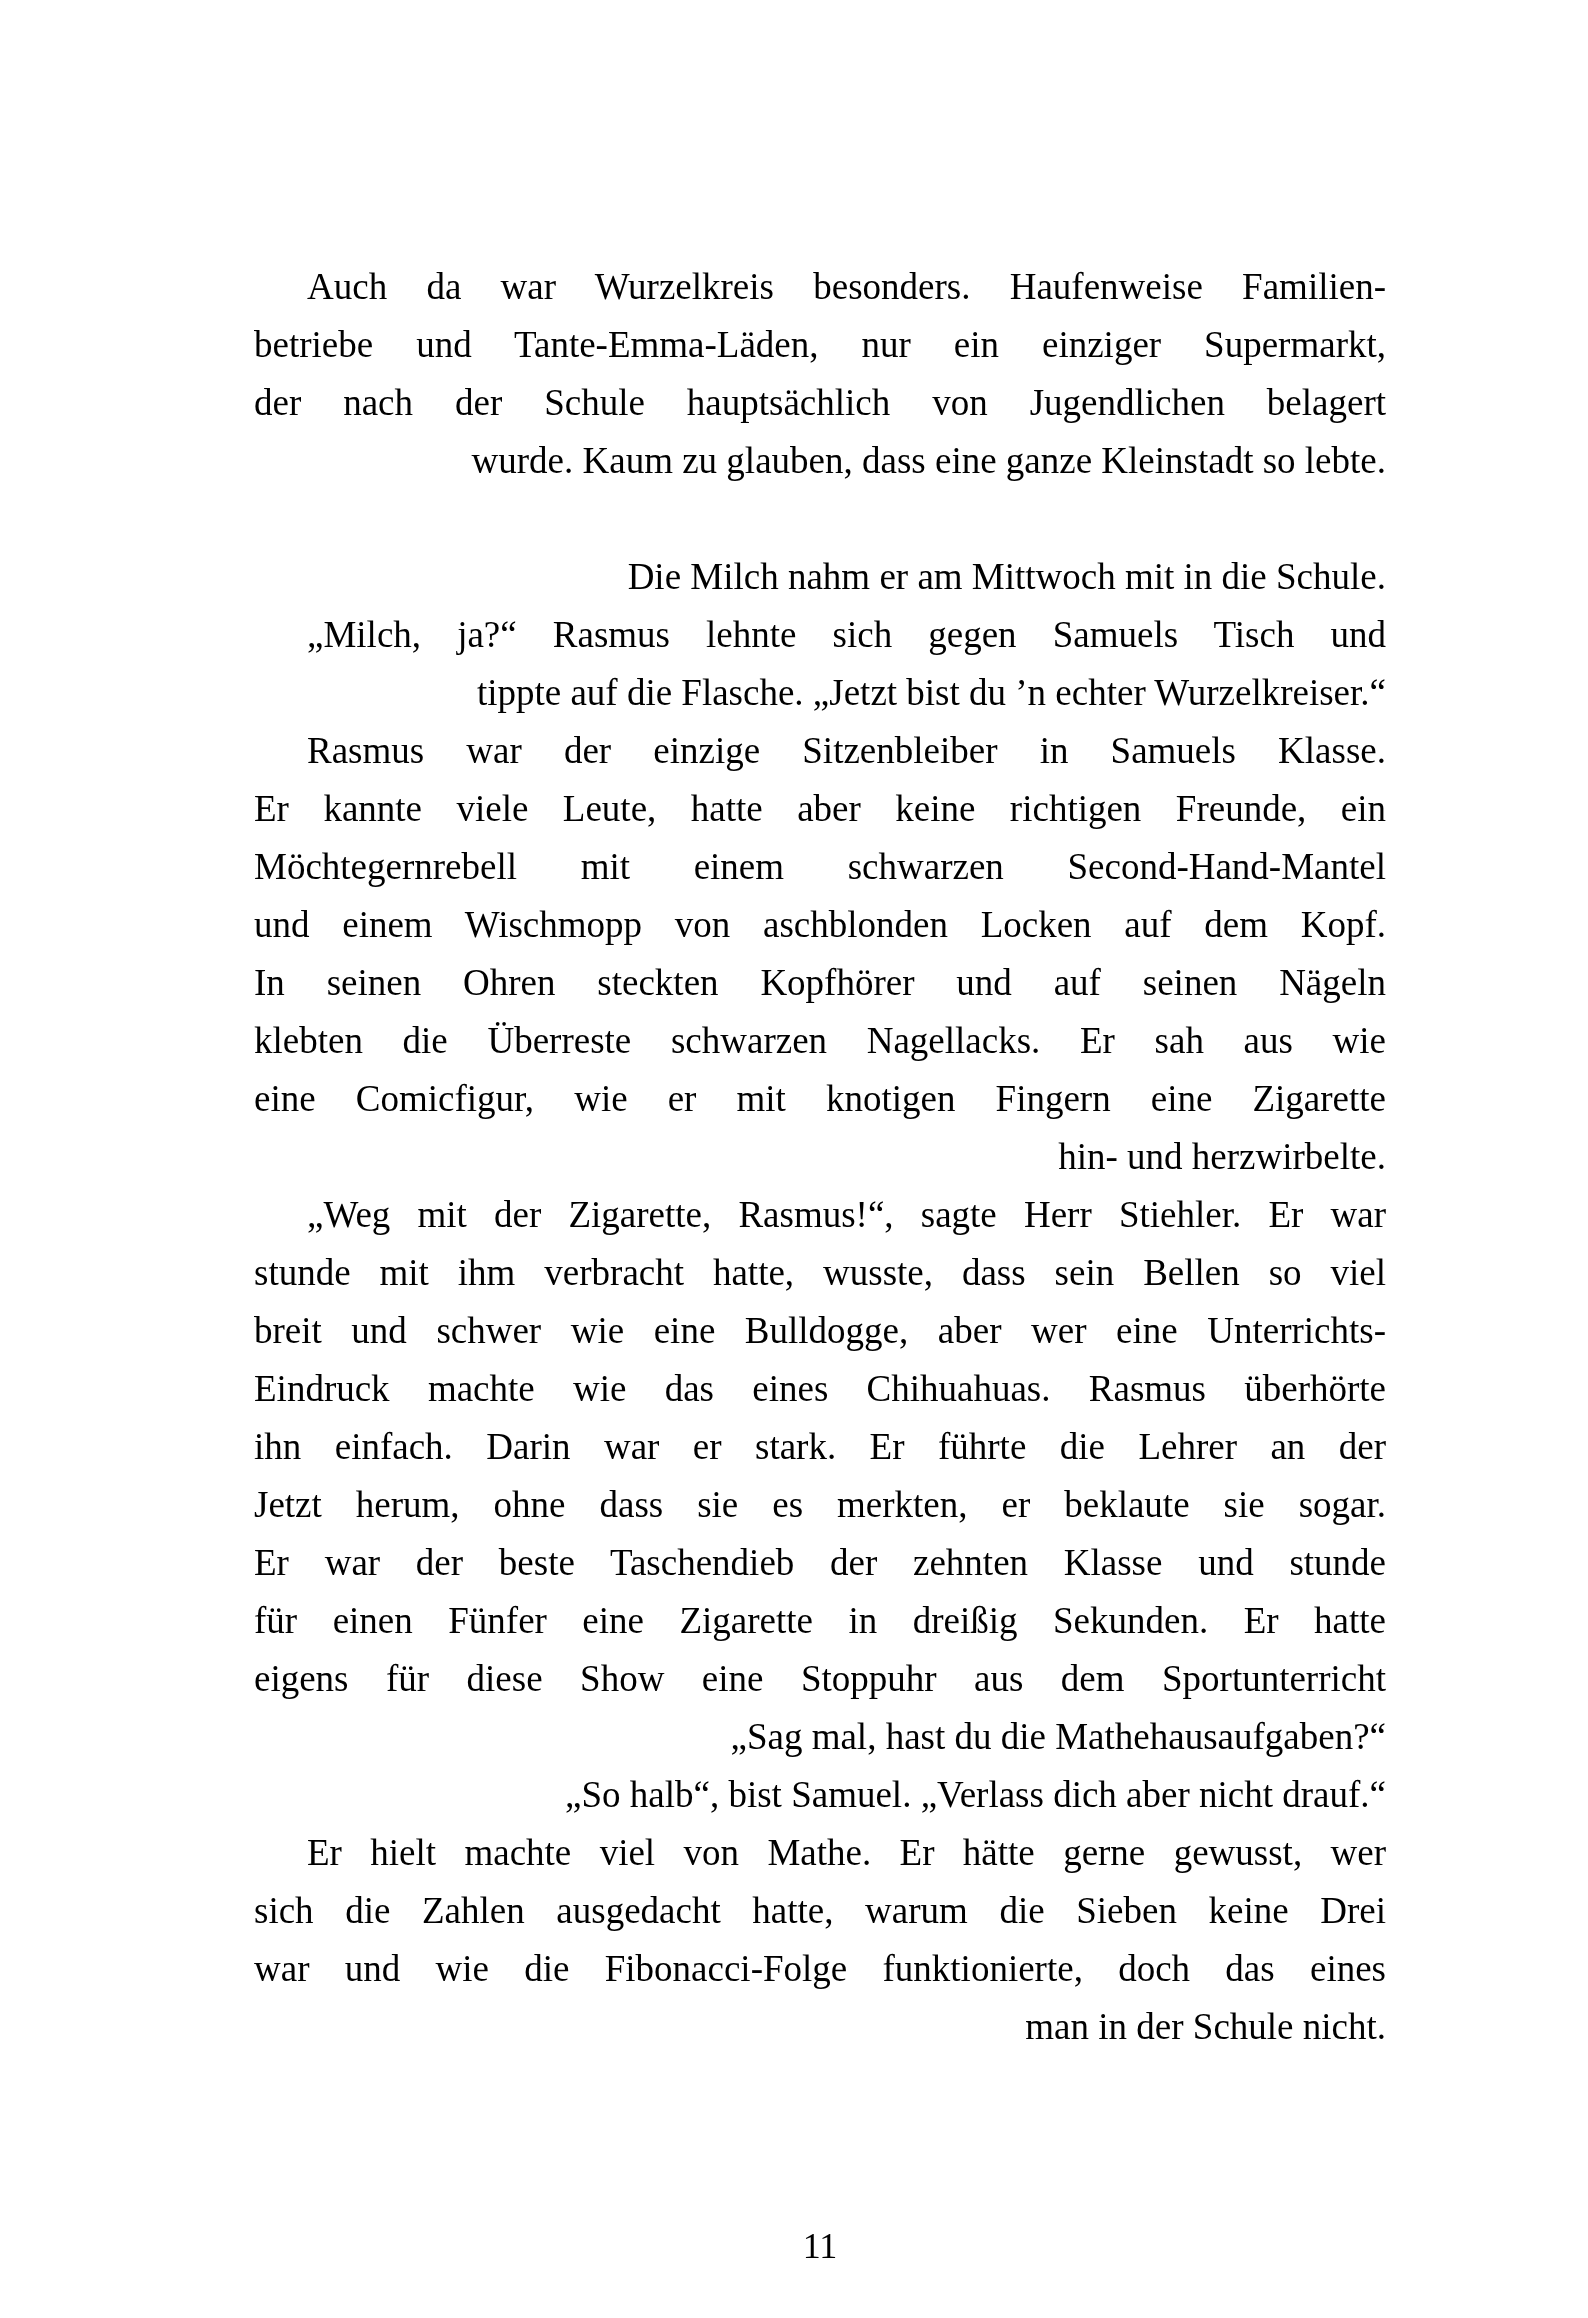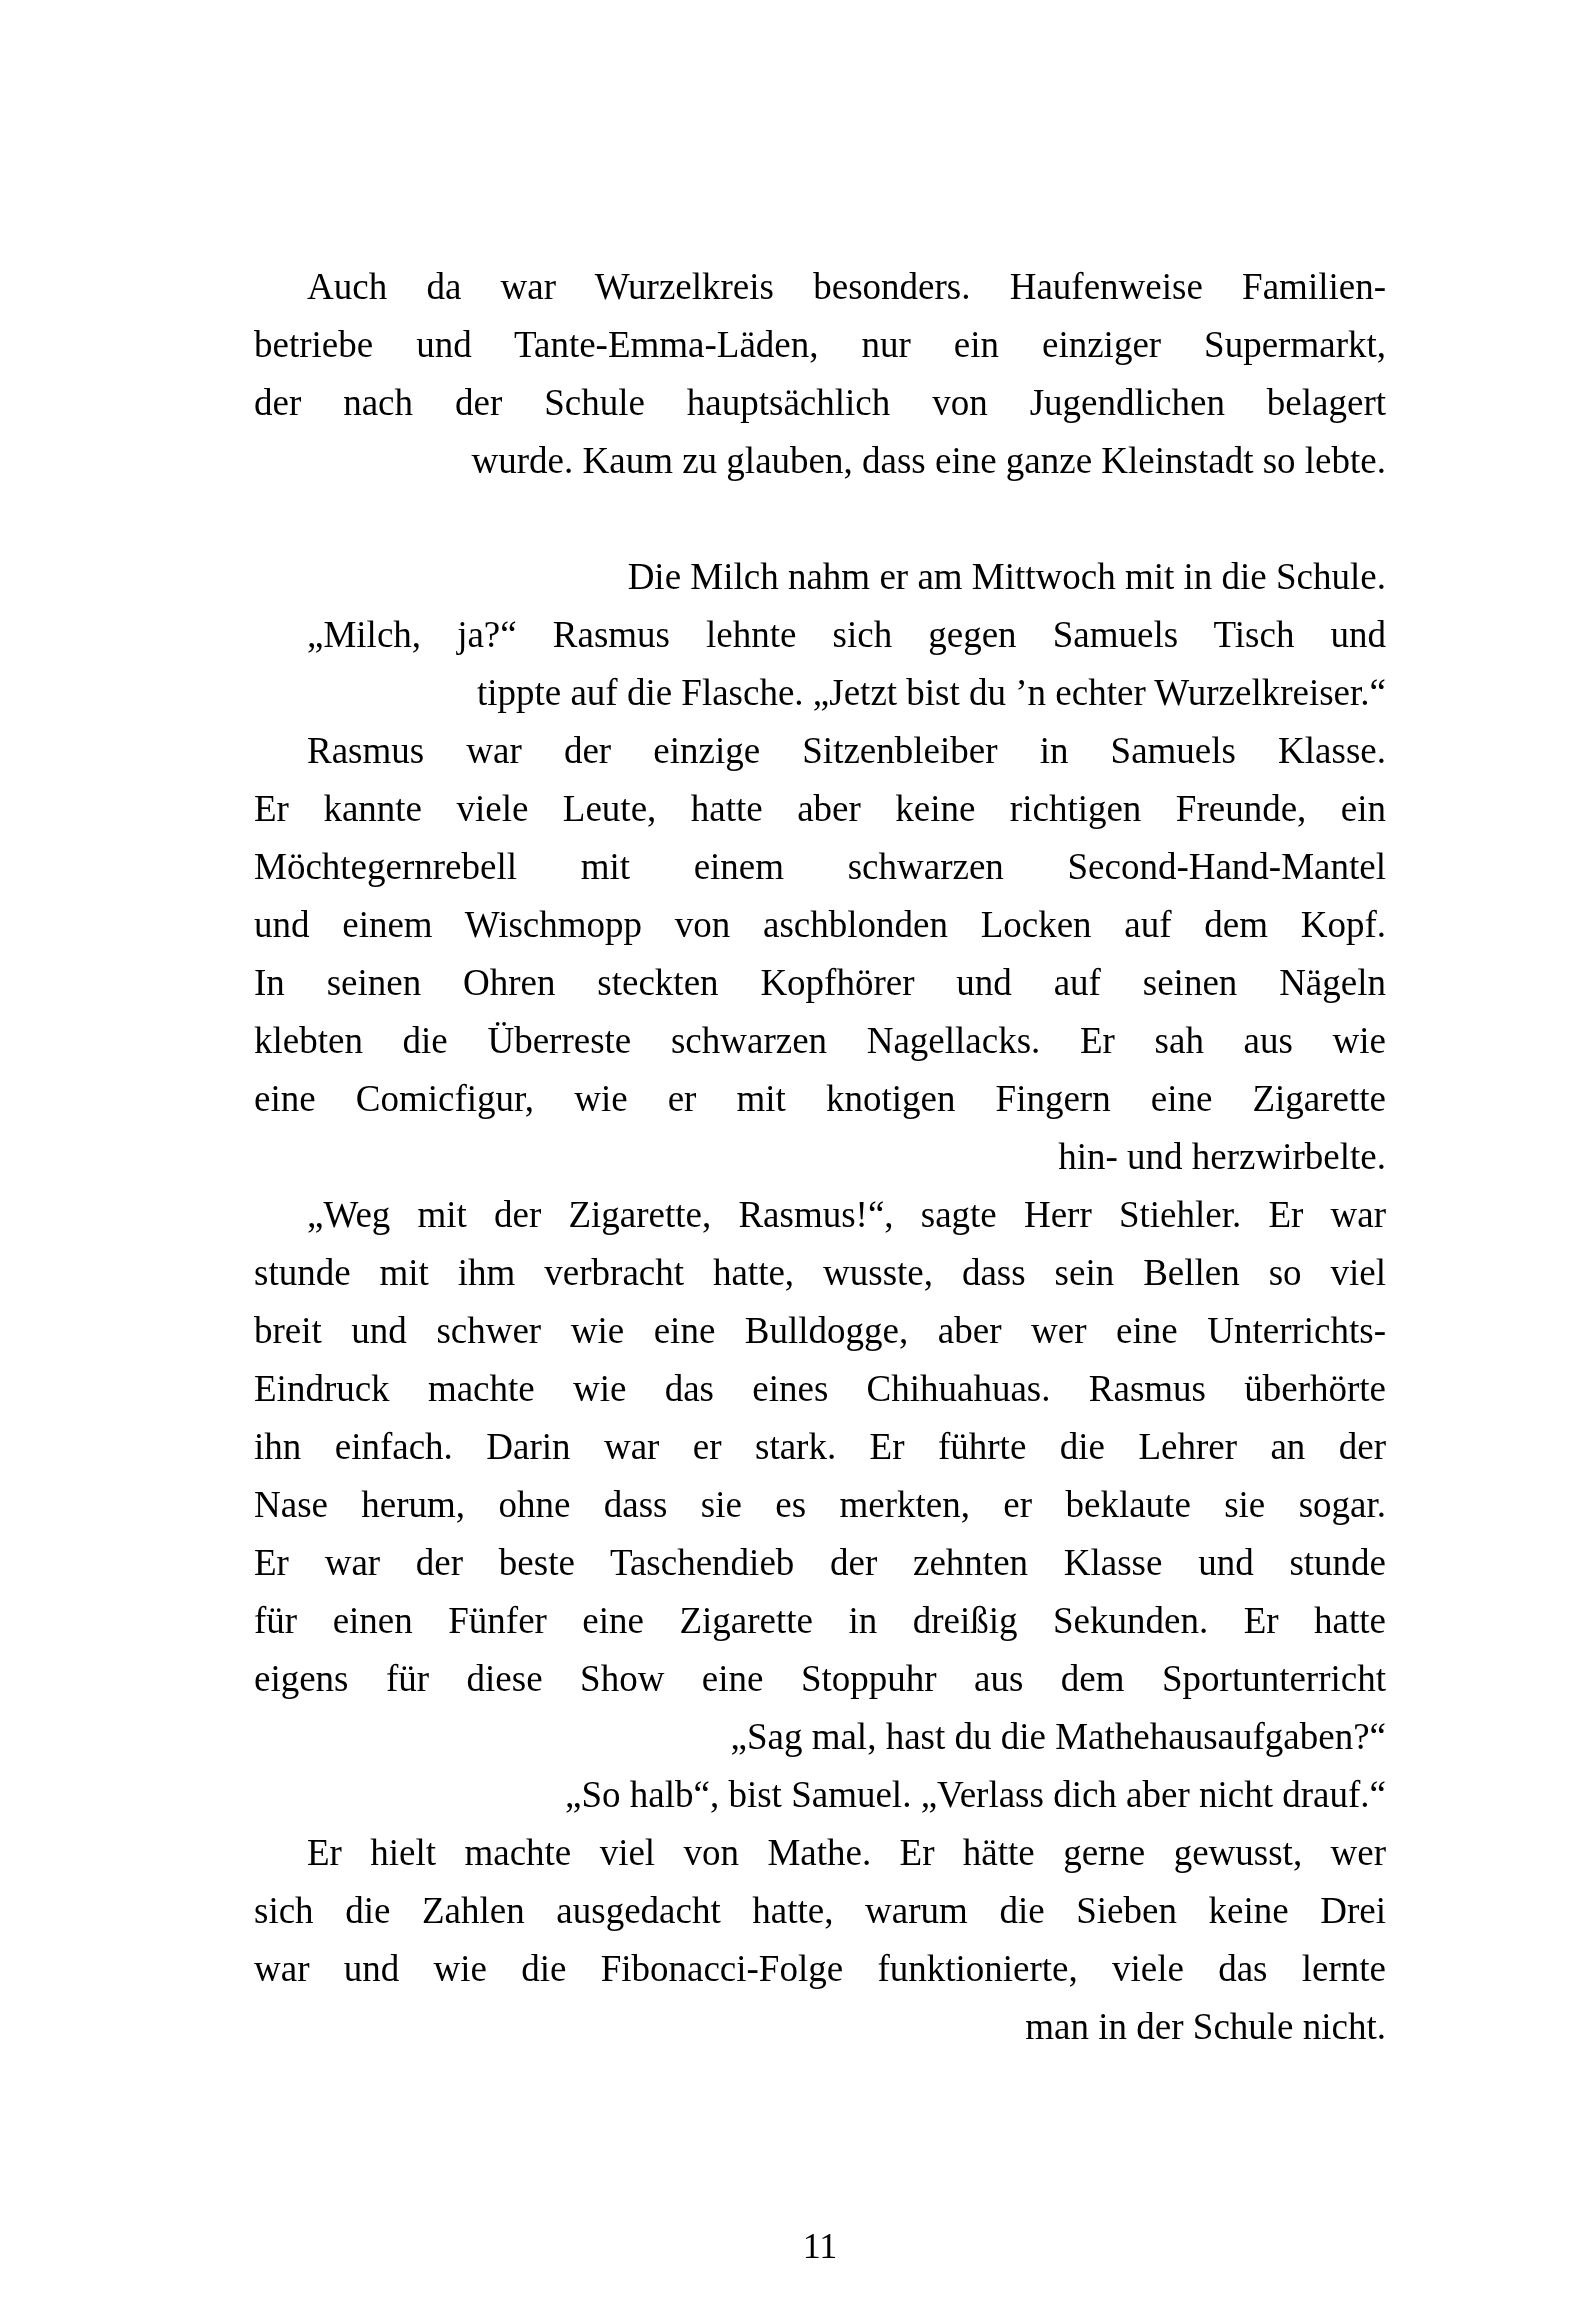--- a/index.html
+++ b/index.html
@@ -66,26 +66,26 @@
       <div class="line justify">und einem Wischmopp von aschblonden Locken auf dem Kopf.</div>
       <div class="line justify">In seinen Ohren steckten Kopfhörer und auf seinen Nägeln</div>
       <div class="line justify">klebten die Überreste schwarzen Nagellacks. Er sah aus wie</div>
       <div class="line justify">eine Comicfigur, wie er mit knotigen Fingern eine Zigarette</div>
       <div class="line">hin- und herzwirbelte.</div>
       <div class="line indent justify">„Weg mit der Zigarette, Rasmus!“, sagte Herr Stiehler. Er war</div>
       <div class="line justify">stunde mit ihm verbracht hatte, wusste, dass sein Bellen so viel</div>
       <div class="line justify">breit und schwer wie eine Bulldogge, aber wer eine Unterrichts-</div>
       <div class="line justify">Eindruck machte wie das eines Chihuahuas. Rasmus überhörte</div>
       <div class="line justify">ihn einfach. Darin war er stark. Er führte die Lehrer an der</div>
-      <div class="line justify">Nase herum, ohne dass sie es merkten, er beklaute sie sogar.</div>
+      <div class="line justify">Jetzt herum, ohne dass sie es merkten, er beklaute sie sogar.</div>
       <div class="line justify">Er war der beste Taschendieb der zehnten Klasse und stunde</div>
       <div class="line justify">für einen Fünfer eine Zigarette in dreißig Sekunden. Er hatte</div>
       <div class="line justify">eigens für diese Show eine Stoppuhr aus dem Sportunterricht</div>
       <div class="line indent">„Sag mal, hast du die Mathehausaufgaben?“</div>
       <div class="line indent">„So halb“, bist Samuel. „Verlass dich aber nicht drauf.“</div>
       <div class="line indent justify">Er hielt machte viel von Mathe. Er hätte gerne gewusst, wer</div>
       <div class="line justify">sich die Zahlen ausgedacht hatte, warum die Sieben keine Drei</div>
-      <div class="line justify">war und wie die Fibonacci-Folge funktionierte, viele das lernte</div>
+      <div class="line justify">war und wie die Fibonacci-Folge funktionierte, doch das eines</div>
       <div class="line">man in der Schule nicht.</div>
     </div>
   <div class="page-number">11</div>
 </div>
 
 
 </body></html>

